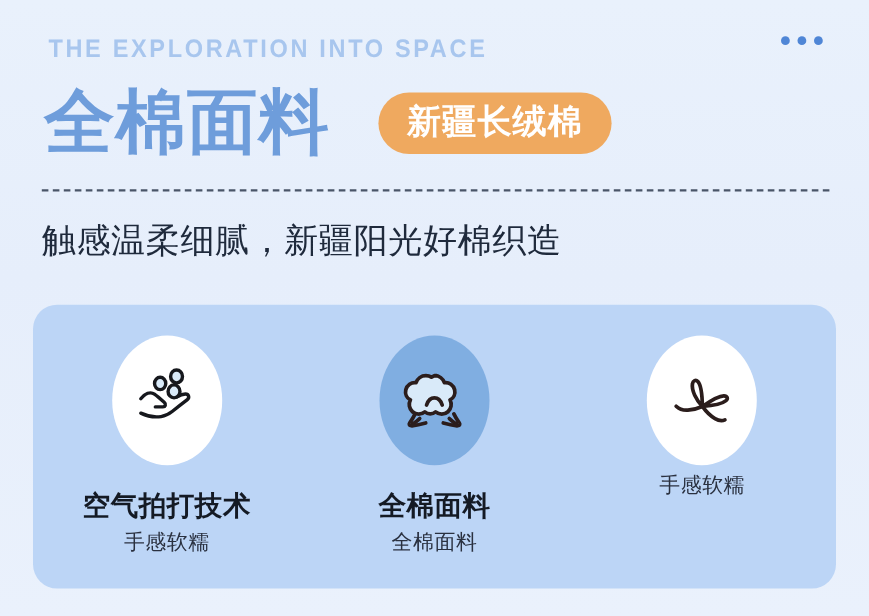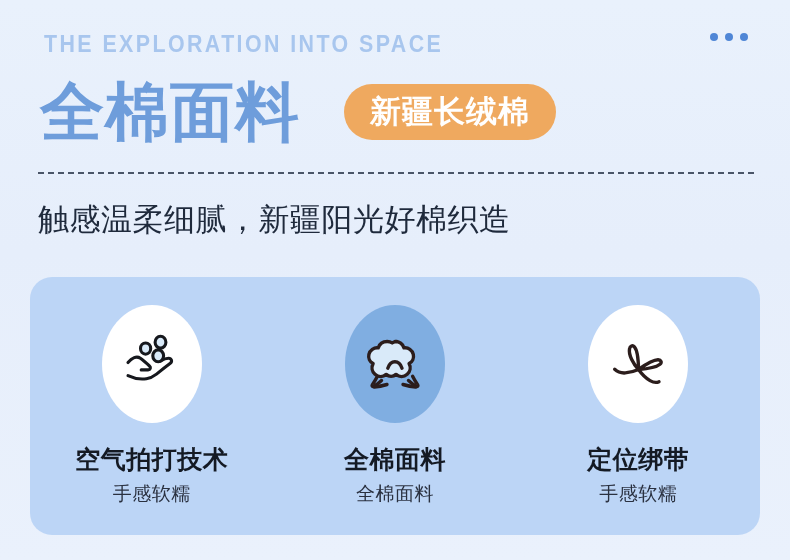--- a/index.html
+++ b/index.html
@@ -227,18 +227,17 @@
       <div class="icon-bubble">
         <svg width="76" height="72" viewBox="0 0 76 72" aria-hidden="true">
           <g fill="none" stroke="#2b1d1c" stroke-width="3.4" stroke-linecap="round" stroke-linejoin="round">
             <path d="M38.5 41.5C33 35.5 28.5 27 29.5 21c.5-3.1 3.1-4.1 4.9-2.1 2.8 3.1 4 13.6 4.1 22.6z"></path>
             <path d="M38.5 41.5c6.3-4.4 14.3-9.8 19.6-9.7 3.1.1 4 2.7 1.9 4.4-3.3 2.7-13.4 4.7-21.5 5.3z"></path>
             <path d="M38.5 41.5c-3.4 1.5-8.6 3.1-13.2 3.4-4.5.3-8.1-1.2-10.6-3.6"></path>
             <path d="M38.5 41.5c2.6 3.6 7 8.5 11.5 11.1 3.5 2 6.7 2.2 9 1.1"></path>
           </g>
         </svg>
       </div>
-      <div class="feature-title">定位绑带</div>
       <div class="feature-sub">手感软糯</div>
     </div>
 
   </div>
 </div>
 
 </body></html>

